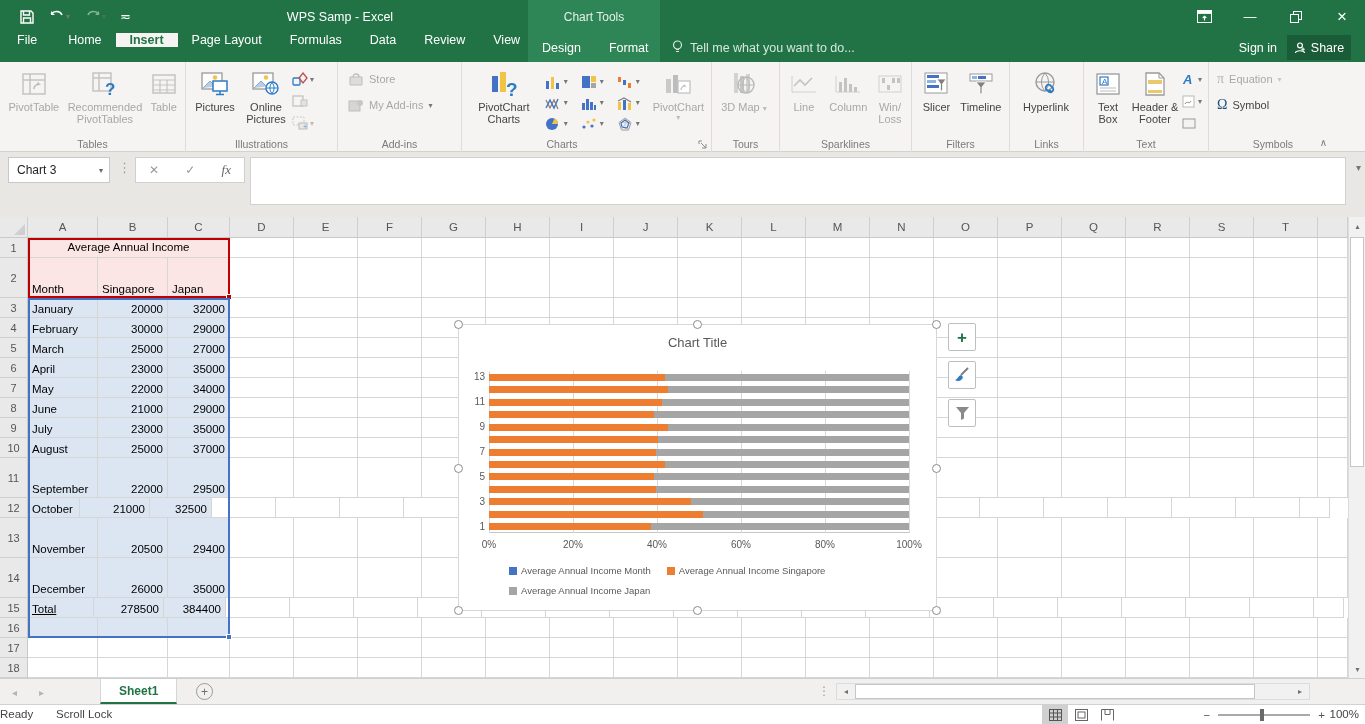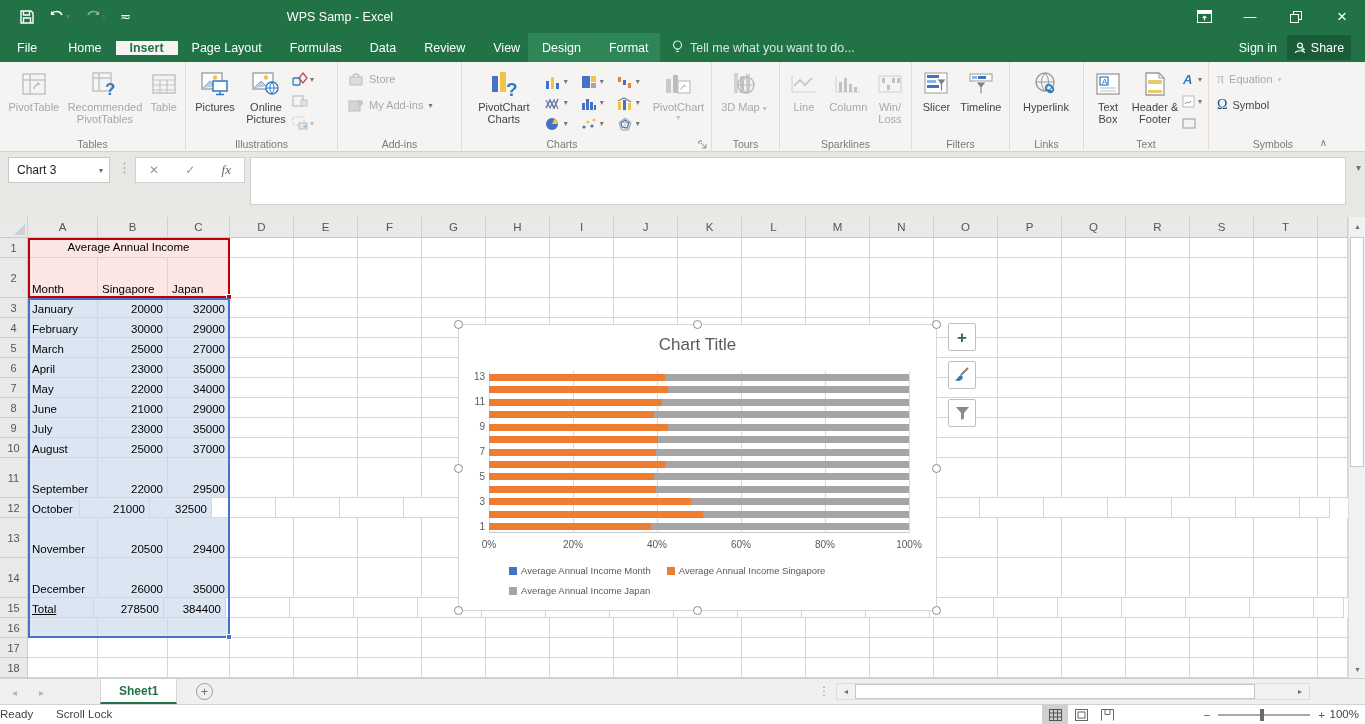--- a/index.html
+++ b/index.html
@@ -11,21 +11,21 @@
   #titlebar { position:absolute; left:0; top:0; width:1365px; height:33px; background:#217346; color:#fff; }
   .qat { position:absolute; left:20px; top:0; height:33px; display:flex; align-items:center; gap:14px; }
   .qat .qbtn { display:flex; align-items:center; color:#fff; font-size:13px; }
   .qat .dim { opacity:.45; }
   .tb-title { position:absolute; left:240px; top:0; width:200px; height:33px; display:flex; align-items:center; justify-content:center; font-size:12.5px; color:#fff; }
   .ctx-box { position:absolute; left:528px; top:0; width:132px; height:33px; background:#2e8555; display:flex; align-items:center; justify-content:center; color:#e4f0e9; font-size:12px; }
   .win-controls { position:absolute; right:0; top:0; height:33px; display:flex; }
   .win-controls .wc { width:46px; height:33px; display:flex; align-items:center; justify-content:center; color:#fff; font-size:13px; }
 
   
-  #tabrow { position:absolute; left:0; top:33px; width:1365px; height:29px; background:#217346; display:flex; align-items:center; }
+  #tabrow { position:absolute; left:0; top:33px; width:1365px; height:29px; background:#217346; display:flex; align-items:flex-start; }
   .rtab { padding:0 14px; display:flex; align-items:center; color:#fff; font-size:12.5px; }
   .rtab.active { background:#f5f4f2; color:#217346; font-weight:bold; }
   .ctx-tabs { position:absolute; left:528px; top:0; height:29px; width:132px; background:#2e8555; display:flex; }
   .ctx-tabs .rtab { color:#fff; }
   .tellme { position:absolute; left:672px; top:0; height:29px; display:flex; align-items:center; gap:7px; color:#d6e8dd; font-size:12.5px; }
   .signin { position:absolute; right:88px; top:0; height:29px; display:flex; align-items:center; color:#fff; font-size:12.5px; }
   .sharebox { position:absolute; right:14px; top:2px; height:25px; width:64px; background:#1a5c38; display:flex; align-items:center; justify-content:center; gap:5px; color:#fff; font-size:12.5px; }
 
   
   #ribbon { position:absolute; left:0; top:62px; width:1365px; height:90px; background:#f5f4f2; border-bottom:1px solid #d5d2cd; display:flex; }
@@ -71,21 +71,21 @@
   .cell.num { justify-content:flex-end; }
   .cell.ctr { justify-content:center; align-items:center; }
 
   .range-red { position:absolute; left:28px; top:21px; width:202px; height:60px; border:2px solid #c00000; pointer-events:none; }
   .range-red .fh { position:absolute; right:-4px; bottom:-4px; width:6px; height:6px; background:#c00000; border:1px solid #fff; }
   .range-blue { position:absolute; left:28px; top:81px; width:202px; height:340px; border:2px solid #4472c4; pointer-events:none; }
   .range-blue .fh { position:absolute; right:-4px; bottom:-4px; width:6px; height:6px; background:#4472c4; border:1px solid #fff; }
 
   
   #chart { position:absolute; left:458px; top:107px; width:479px; height:287px; background:#fff; border:1px solid #d7d7d7; }
-  #chart-title { position:absolute; left:0; top:10px; width:100%; text-align:center; font-size:17px; color:#595959; }
+  #chart-title { position:absolute; left:0; top:10px; width:100%; text-align:center; font-size:13px; color:#595959; }
   #plot { position:absolute; left:30px; top:46px; width:420px; height:162px; border-bottom:1px solid #c6c6c6; }
   .vgrid { position:absolute; top:0; width:1px; height:162px; background:#d9d9d9; }
   .bar { position:absolute; height:7px; display:flex; }
   .barseg { height:7px; }
   .catlab { position:absolute; width:26px; text-align:right; font-size:10px; color:#595959; }
   .xtick { position:absolute; width:44px; text-align:center; font-size:10px; color:#595959; top:214px; }
   #legend { position:absolute; left:50px; top:240px; width:382px; display:flex; flex-wrap:wrap; column-gap:16px; row-gap:9px; }
   .legitem { display:flex; align-items:center; gap:4px; font-size:9.5px; color:#595959; white-space:nowrap; }
   .legsq { width:8px; height:8px; display:inline-block; }
   .h { position:absolute; width:9px; height:9px; border-radius:50%; background:#fff; border:1px solid #8c8c8c; }
@@ -141,20 +141,21 @@
       <span class="qbtn dim">
         <svg width="18" height="13" viewBox="0 0 18 13">
             <path d="M15 4 C12 0.5 6 0.5 4 5" fill="none" stroke="#fff" stroke-width="1.6"></path>
             <path d="M15 1 v4 h-4 z" fill="#fff"></path>
           </svg>
         <span class="dd">▾</span>
       </span>
       <span class="qbtn">≂</span>
     </div>
     <div class="tb-title">WPS Samp - Excel</div>
+    <div class="ctx-box">Chart Tools</div>
     <div class="win-controls">
       <span class="wc">
         <svg width="15" height="13" viewBox="0 0 15 13">
             <rect x="0.5" y="0.5" width="14" height="12" fill="none" stroke="#fff"></rect>
             <rect x="0.5" y="0.5" width="14" height="3.4" fill="#fff"></rect>
             <path d="M7.5 10 v-4 M5.7 7.6 l1.8-1.8 1.8 1.8" stroke="#217346" fill="none" stroke-width="1.2"></path>
             <path d="M7.5 10.5 v-4 M5.7 8 l1.8-1.8 1.8 1.8" stroke="#fff" fill="none" stroke-width="1.1"></path>
           </svg>
       </span>
       <span class="wc">—</span>

